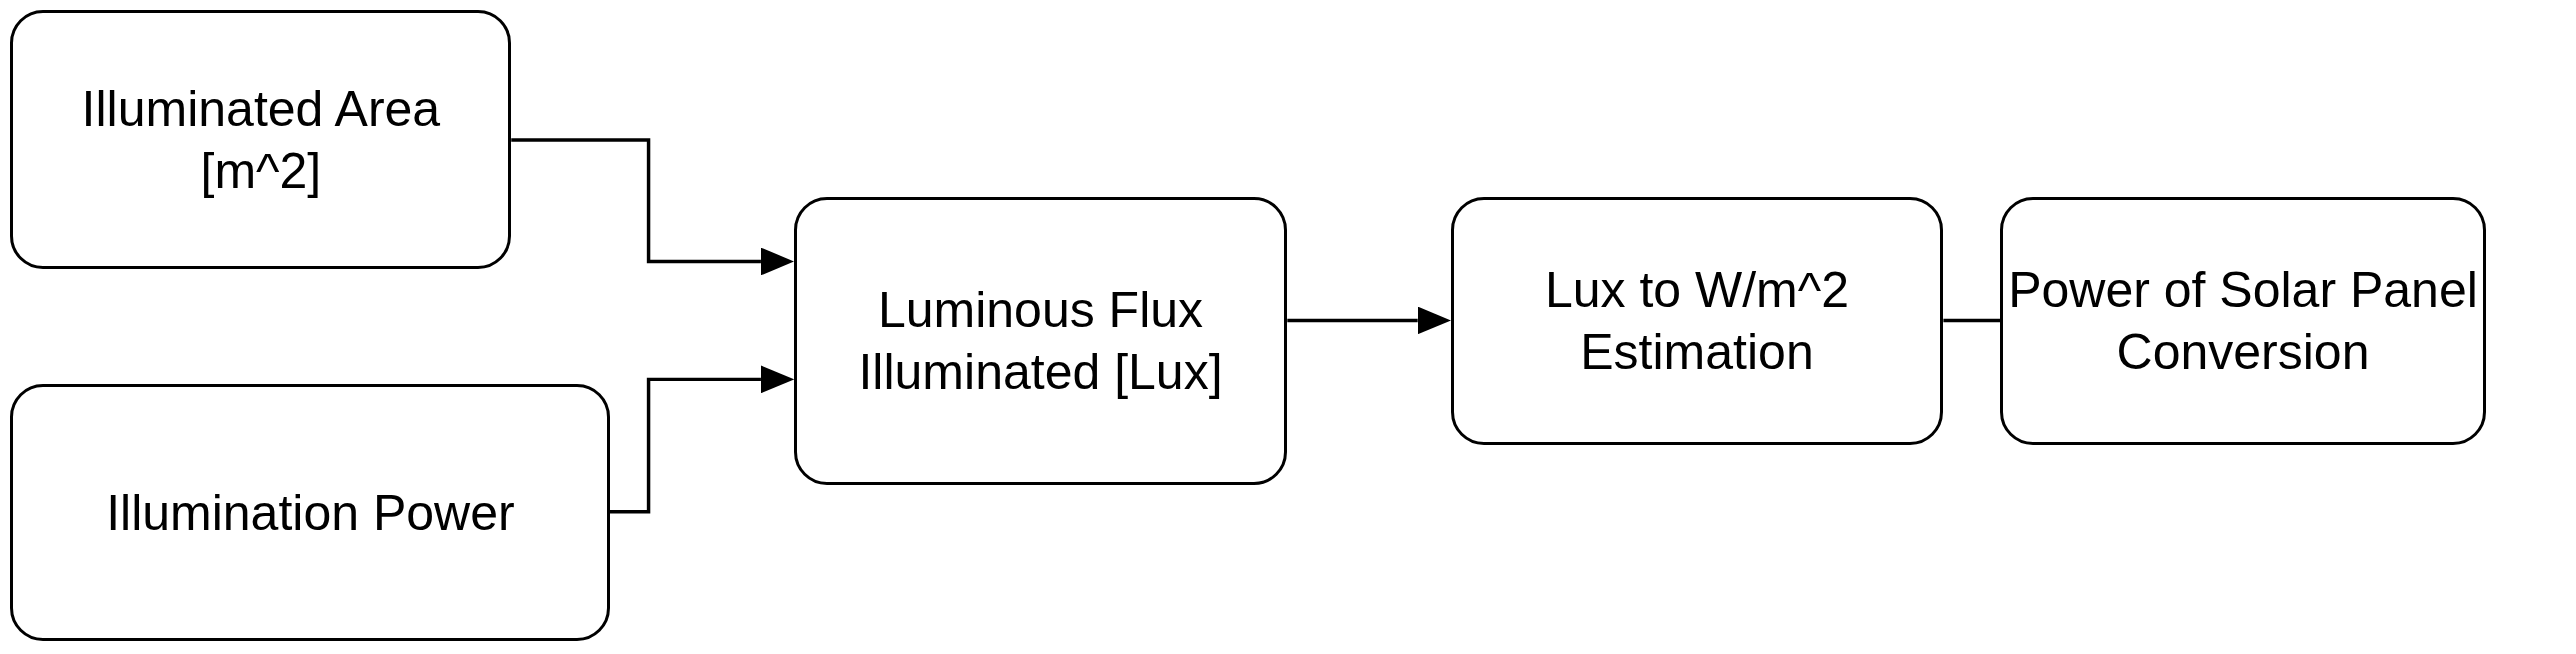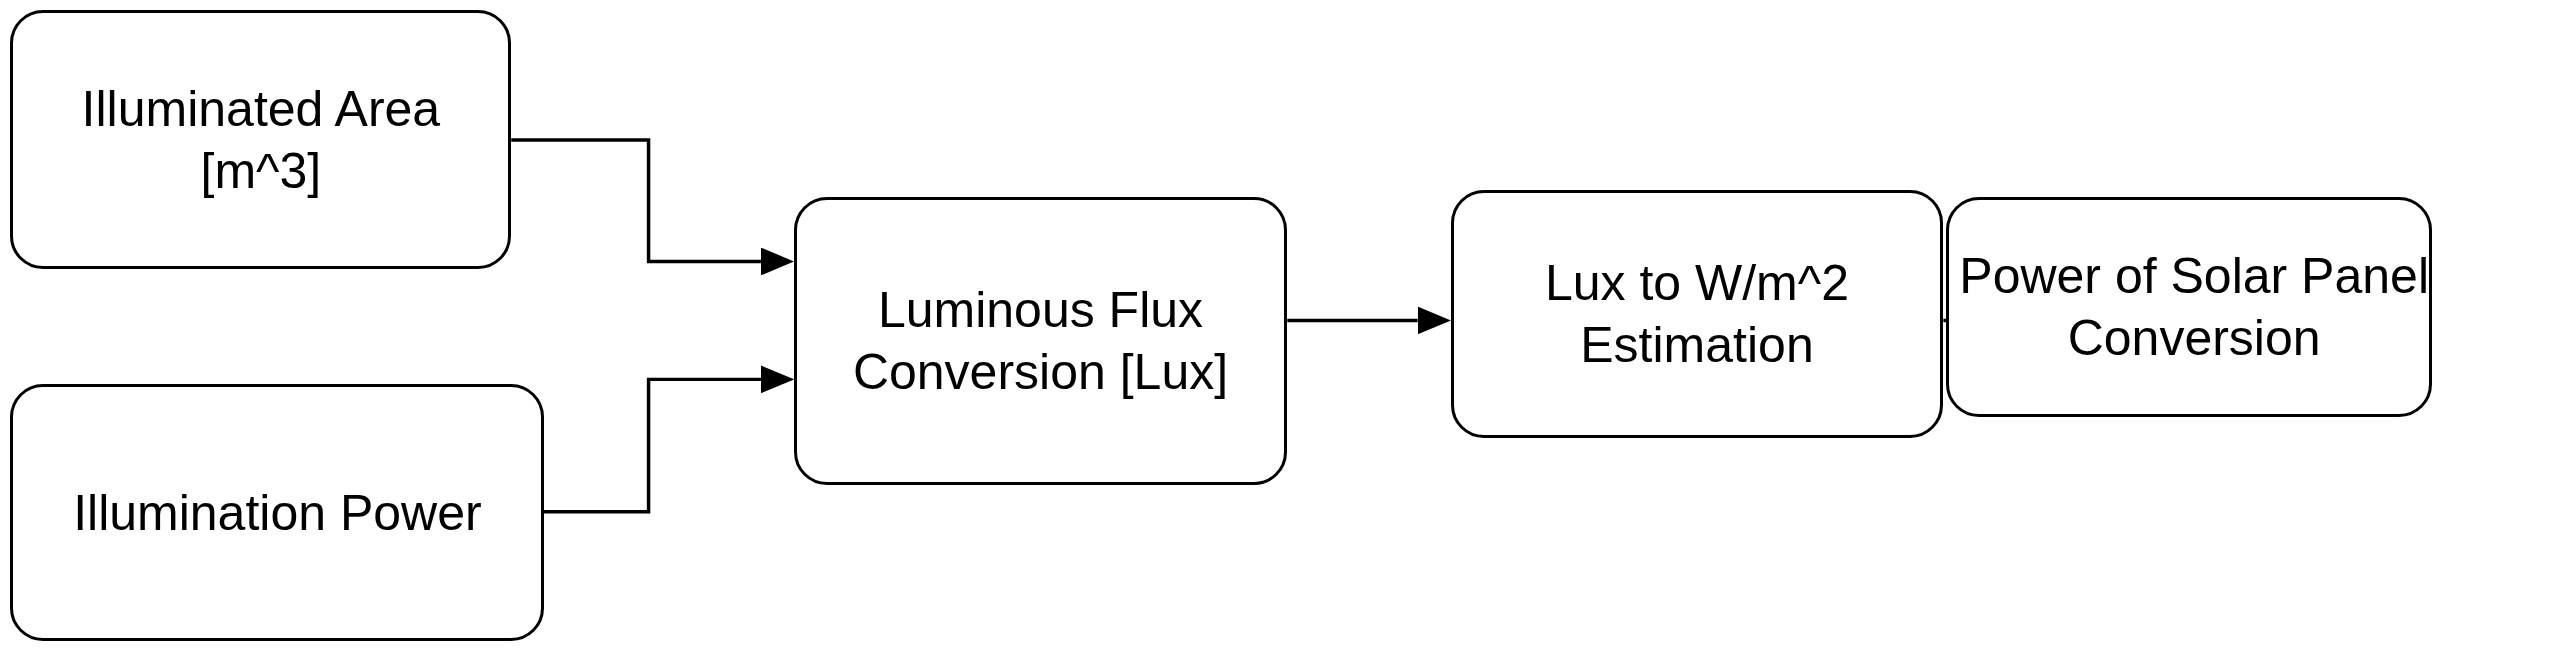--- a/index.html
+++ b/index.html
@@ -50,24 +50,24 @@
     flex-direction:column;
     align-items:center;
     text-align:center;
     color:var(--text);
     font-size:50px;
     line-height:62px;
     white-space:nowrap;
   }
   
   .n1{left:10.4px;  top:10.4px;  width:501px; height:259px;}
-  .n2{left:10.4px;  top:384px; width:534px; height:257px;}
+  .n2{left:10.4px;  top:384px; width:600px; height:257px;}
   .n3{left:794px;top:197px; width:493px; height:288px;}
-  .n4{left:1451px;top:190px; width:492px; height:248px;}
-  .n5{left:1946px;top:197px; width:486px; height:220px;justify-content:flex-end;}
+  .n4{left:1451px;top:197px; width:492px; height:248px;}
+  .n5{left:2000px;top:197px; width:486px; height:248px;}
 </style>
 </head>
 <body>
 
 <div class="canvas">
 
   <svg class="connectors" viewBox="0 0 3714 943" xmlns="http://www.w3.org/2000/svg">
     <defs>
       <marker id="arrowhead" markerUnits="userSpaceOnUse" markerWidth="48" markerHeight="40" refX="0" refY="20" orient="auto">
         <path d="M0,0 L48,20 L0,40 Z" fill="#000000"></path>
@@ -75,34 +75,34 @@
     </defs>
     <path class="edge" d="M737,202 L935,202 L935,377 L1097,377" marker-end="url(#arrowhead)"></path>
     <path class="edge" d="M737,738 L935,738 L935,547 L1097,547" marker-end="url(#arrowhead)"></path>
     <path class="edge" d="M1856,462 L2044,462" marker-end="url(#arrowhead)"></path>
     <path class="edge" d="M2802,462 L2934,462" marker-end="url(#arrowhead)"></path>
   </svg>
 
   <div class="node n1">
     <div class="node-label">
       <span>Illuminated Area</span>
-      <span>[m^3]</span>
+      <span>[m^2]</span>
     </div>
   </div>
 
   <div class="node n2">
     <div class="node-label">
       <span>Illumination Power</span>
     </div>
   </div>
 
   <div class="node n3">
     <div class="node-label">
       <span>Luminous Flux</span>
-      <span>Conversion [Lux]</span>
+      <span>Illuminated [Lux]</span>
     </div>
   </div>
 
   <div class="node n4">
     <div class="node-label">
       <span>Lux to W/m^2</span>
       <span>Estimation</span>
     </div>
   </div>
 

